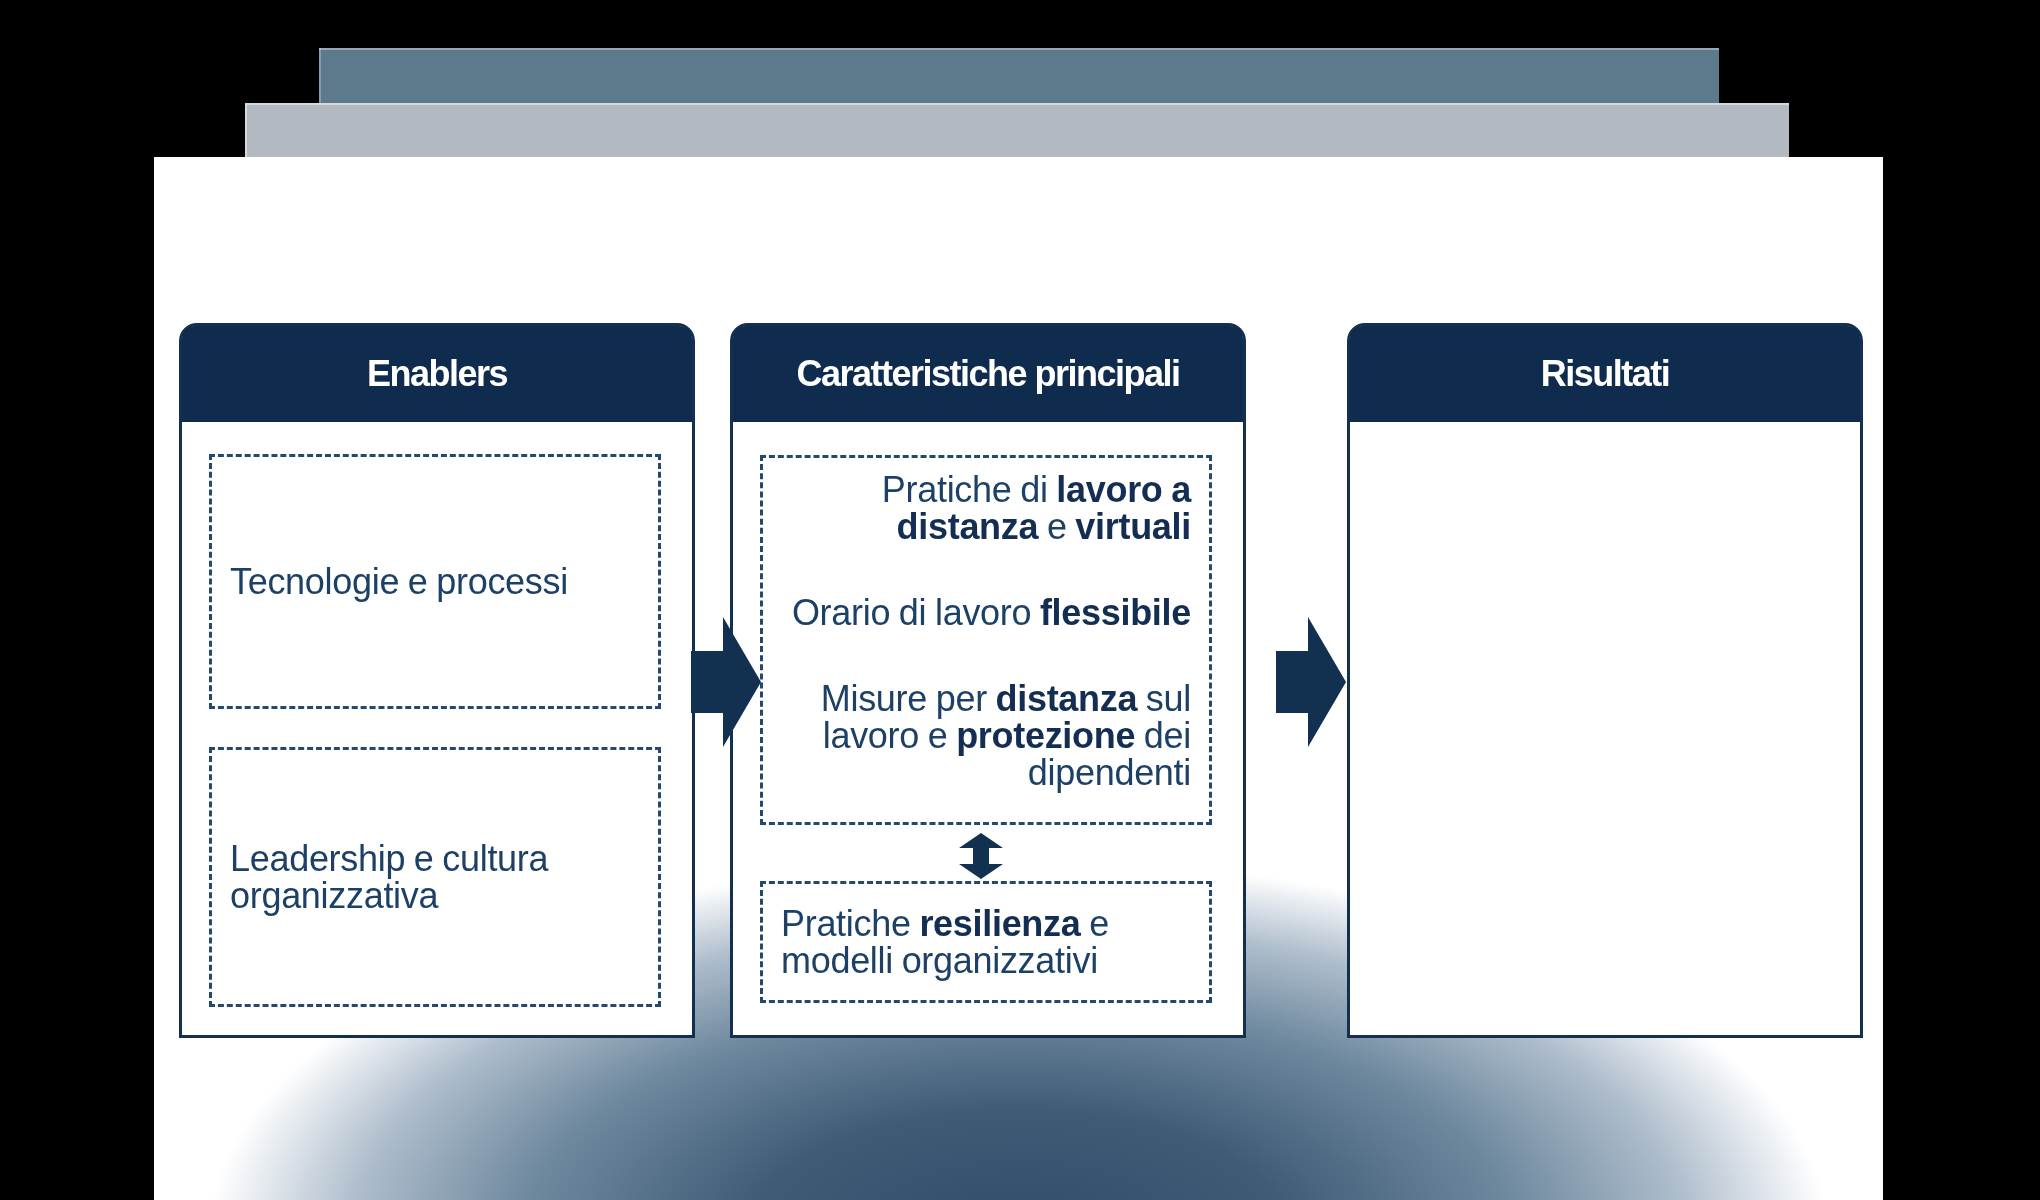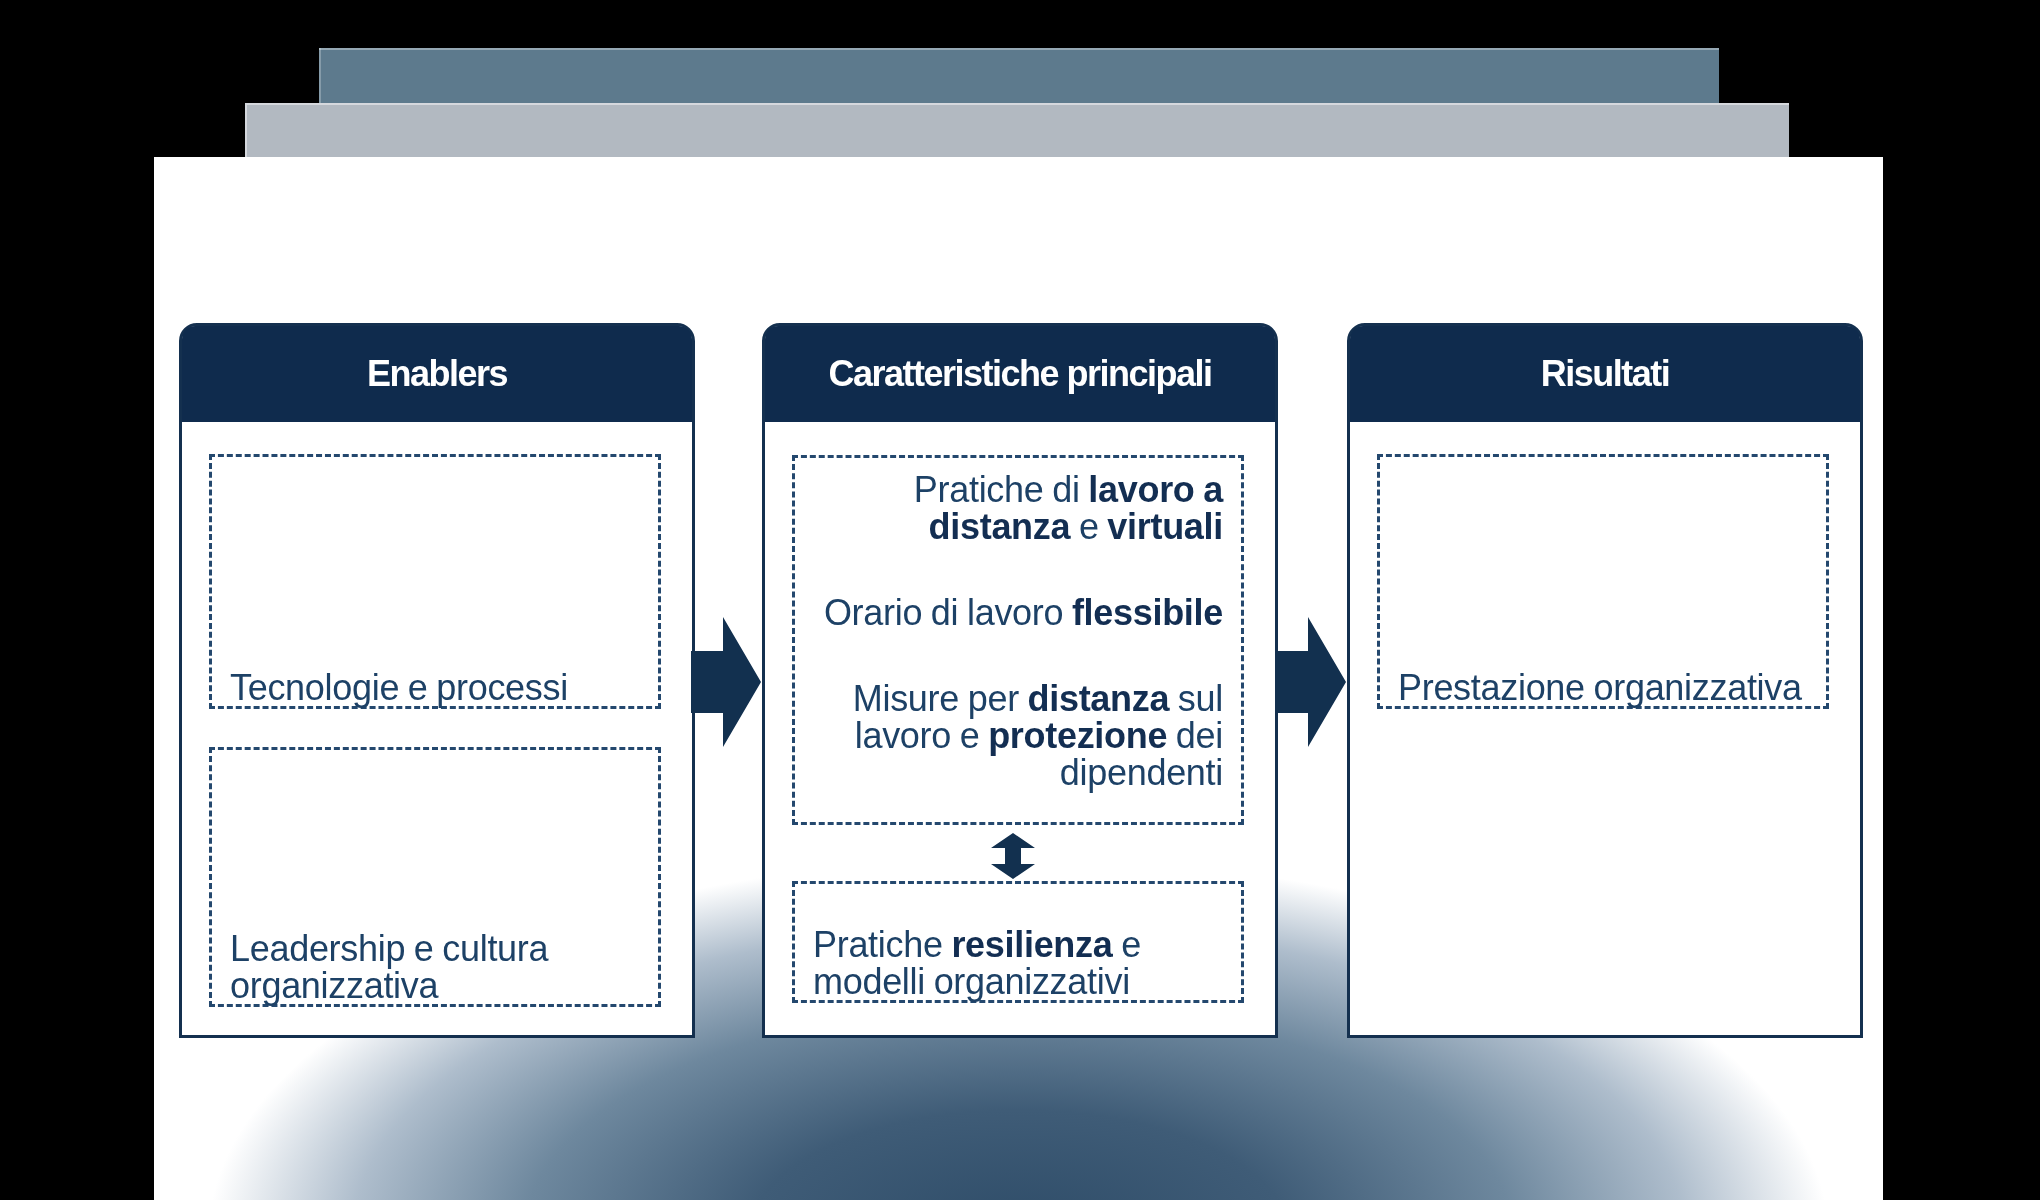--- a/index.html
+++ b/index.html
@@ -15,31 +15,31 @@
 
   
   .canvas{position:absolute;left:154px;top:157px;width:1729px;height:1043px;background:#ffffff;overflow:hidden;}
   .glow{position:absolute;left:0;bottom:0;width:100%;height:600px;pointer-events:none;
         background:radial-gradient(ellipse 900px 420px at 50% 106%,
           #2e4c68 0%, #3f5c77 30%, #6e889e 55%, #aebdcc 74%, rgba(255,255,255,0) 90%);}
 
   
   .col{position:absolute;top:166px;width:516px;height:715px;box-sizing:border-box;
        border:3px solid #14304f;border-radius:18px 18px 0 0;background:#fff;}
-  .col-0{left:25px;} .col-1{left:608px;} .col-2{left:1193px;}
+  .col-0{left:25px;} .col-1{left:576px;} .col-2{left:1193px;}
   .col-header{height:96px;background:#0f2b4d;border-radius:13px 13px 0 0;
               display:flex;align-items:center;justify-content:center;}
   .col-title{color:#ffffff;font-weight:bold;font-size:36px;letter-spacing:-1.5px;white-space:nowrap;}
   .col-body{position:relative;height:613px;}
 
   
   .dash-box{position:absolute;left:27px;width:452px;box-sizing:border-box;
             border:3px dashed #24486e;color:#1d4166;font-size:36px;line-height:37px;
             letter-spacing:-0.3px;word-spacing:-1px;
-            display:flex;flex-direction:column;justify-content:flex-end;padding:0 18px;}
+            display:flex;flex-direction:column;justify-content:center;padding:0 18px;}
   .dash-box p{margin:0;}
   .dash-box b{color:#132e52;}
   .box-top{top:32px;height:255px;}
   .box-bottom{top:325px;height:260px;}
   .c1-box-top{top:33px;height:370px;justify-content:flex-start;padding-top:13px;}
   .c1-box-top p{margin:0 0 49px 0;text-align:right;}
   .c1-box-top p:last-child{margin:0;}
   .c1-box-bottom{top:459px;height:122px;}
 
   
@@ -91,23 +91,20 @@
           <p><span>Pratiche </span><b>resilienza</b><span> e modelli organizzativi</span></p>
         </div>
       </div>
     </section>
 
     <section class="col col-2">
       <header class="col-header">
         <span class="col-title">Risultati</span>
       </header>
       <div class="col-body">
-        <div class="dash-box box-top">
-          <p><span>Prestazione organizzativa</span></p>
-        </div>
       </div>
     </section>
 
     <svg class="flow-arrow flow-arrow-1" viewBox="0 0 70 130">
       <polygon points="0,34 32,34 32,0 70,65 32,130 32,96 0,96" fill="#12304f"></polygon>
     </svg>
     <svg class="flow-arrow flow-arrow-2" viewBox="0 0 70 130">
       <polygon points="0,34 32,34 32,0 70,65 32,130 32,96 0,96" fill="#12304f"></polygon>
     </svg>
 

